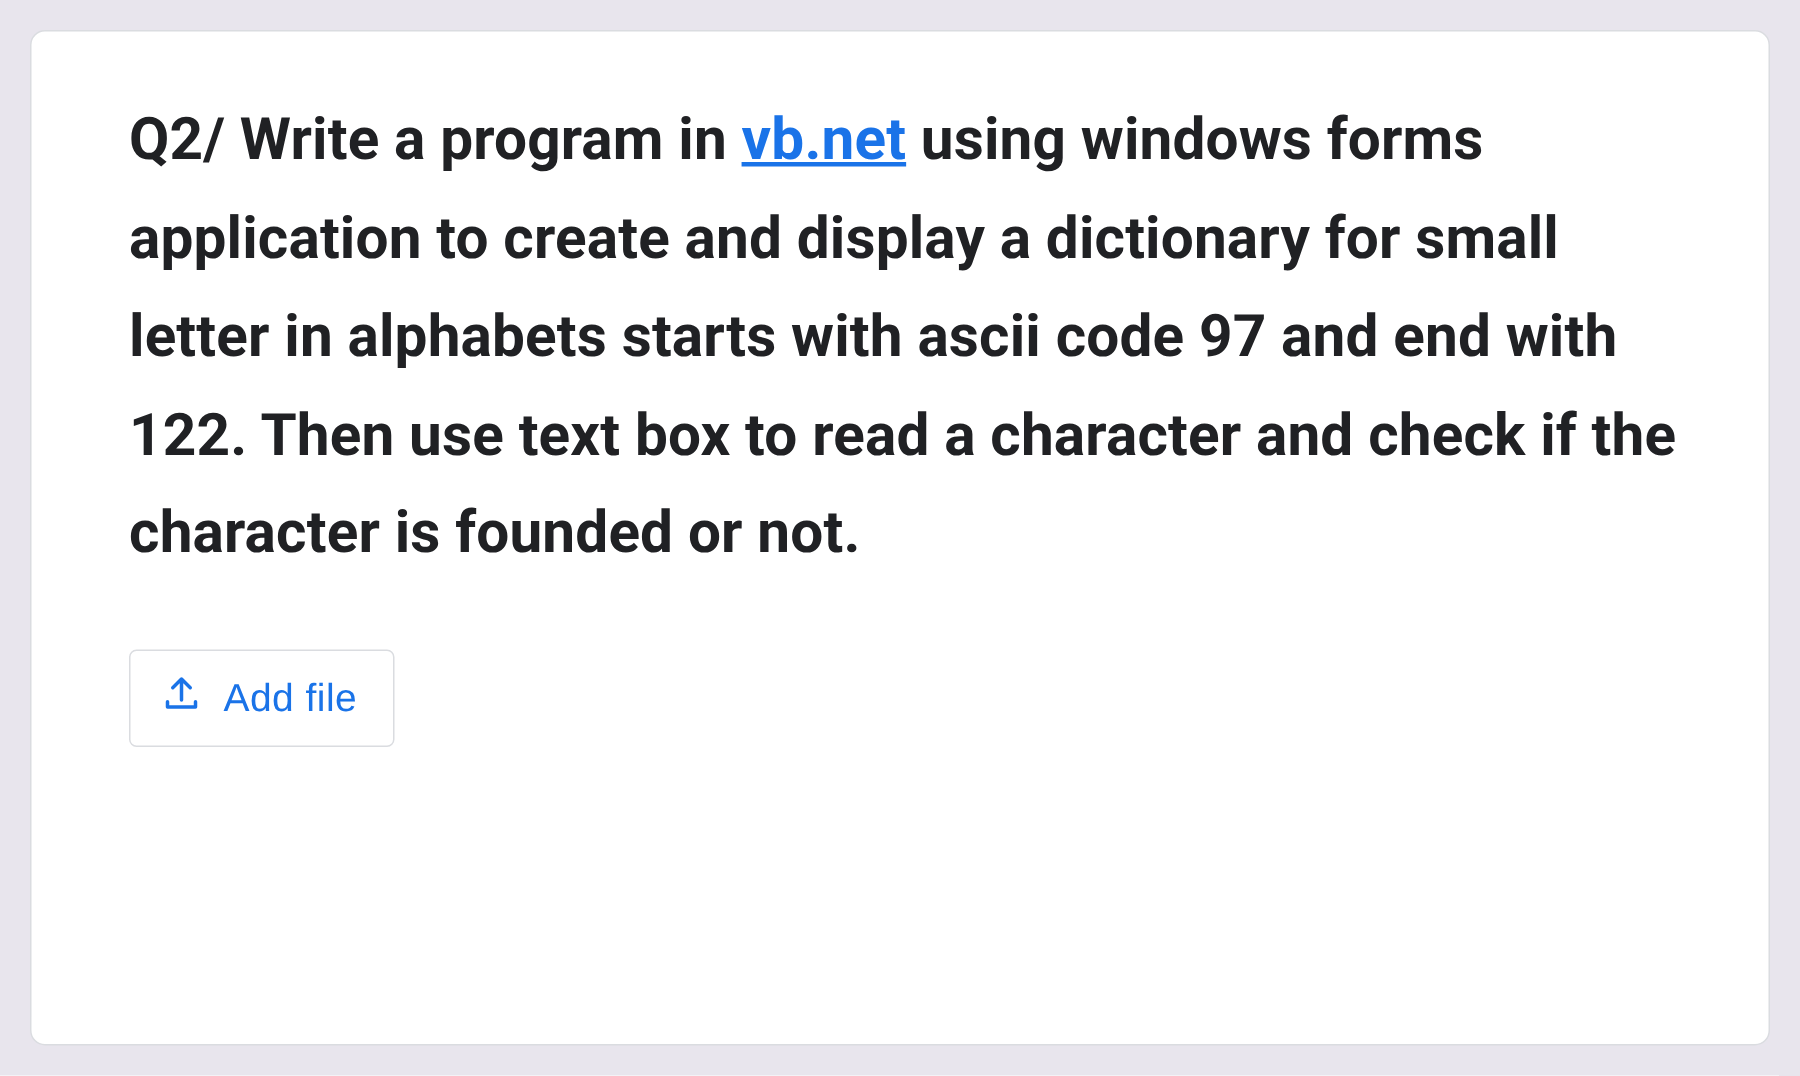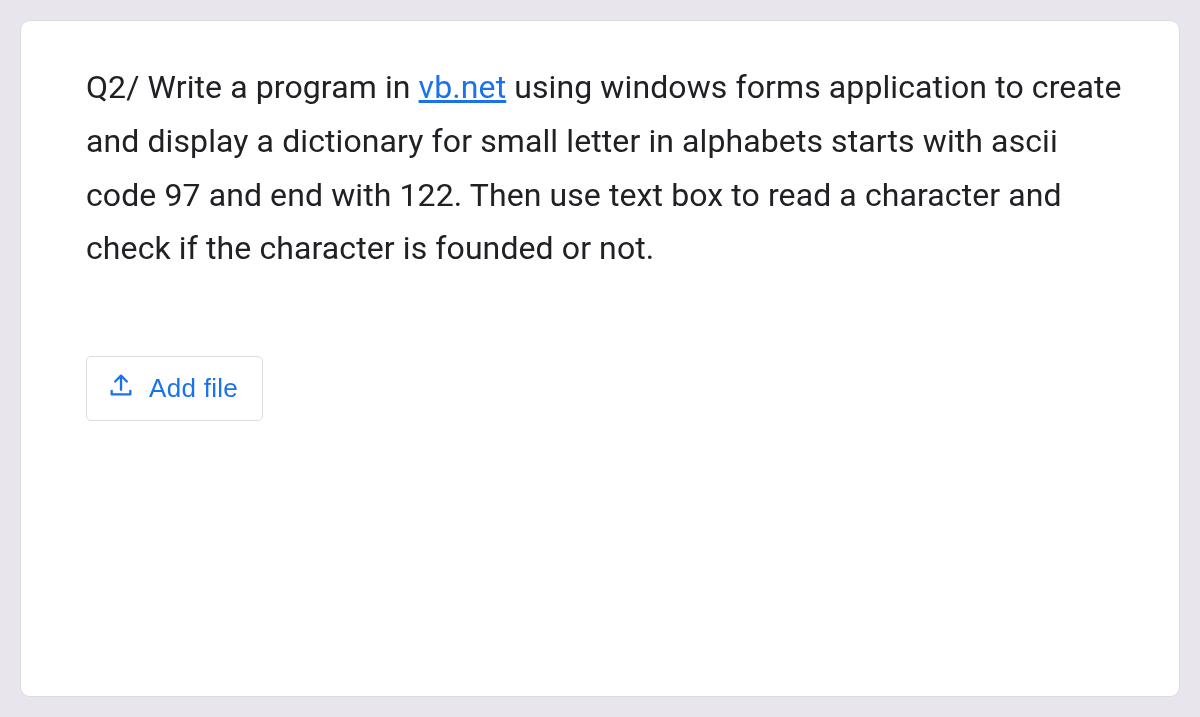--- a/index.html
+++ b/index.html
@@ -21,32 +21,32 @@
       background: #ffffff;
       border-radius: 10px;
       border: 1px solid #dadce0;
       width: 100%;
       height: 100%;
       padding: 40px 55px 35px 65px;
       display: flex;
       flex-direction: column;
     }
     .question-text {
-      font-size: 32px;
+      font-size: 39px;
       line-height: 1.68;
       color: #202124;
       letter-spacing: 0.1px;
-      font-weight: 400;
+      font-weight: 700;
     }
     .question-text .link {
       color: #1a73e8;
       text-decoration: underline;
     }
     .add-file-button {
-      margin-top: 80px;
+      margin-top: 44px;
       display: inline-flex;
       align-items: center;
       gap: 14px;
       border: 1px solid #dadce0;
       border-radius: 5px;
       padding: 14px 24px 14px 20px;
       color: #1a73e8;
       font-size: 26px;
       font-weight: 500;
       background: #fff;

